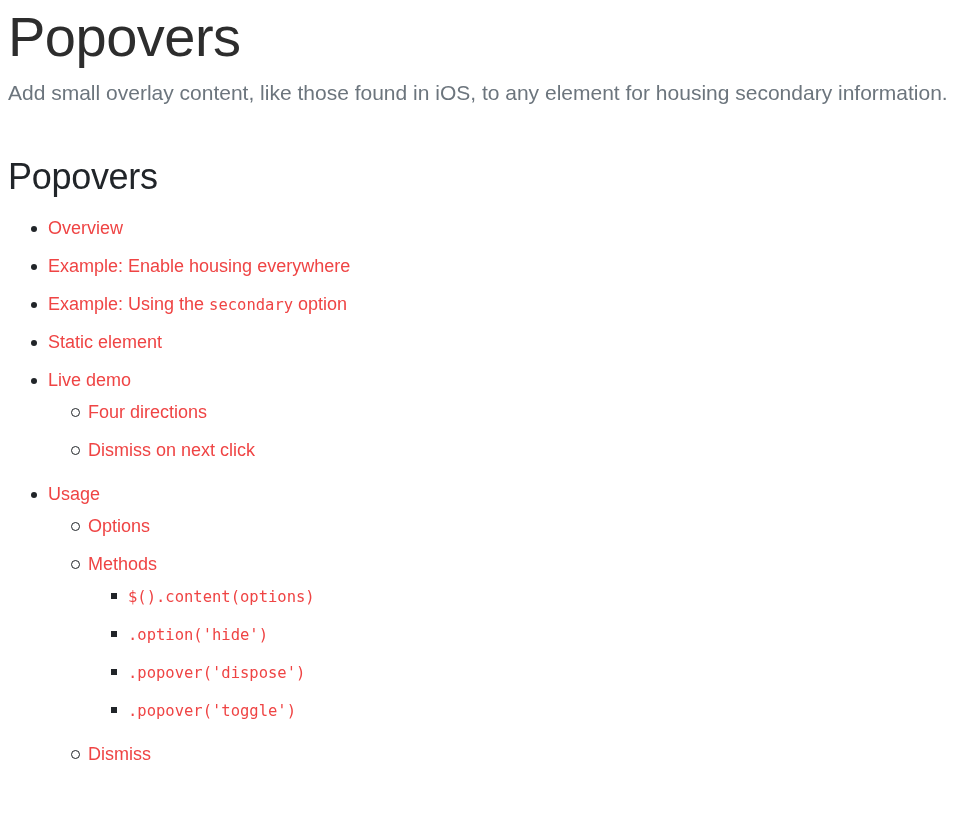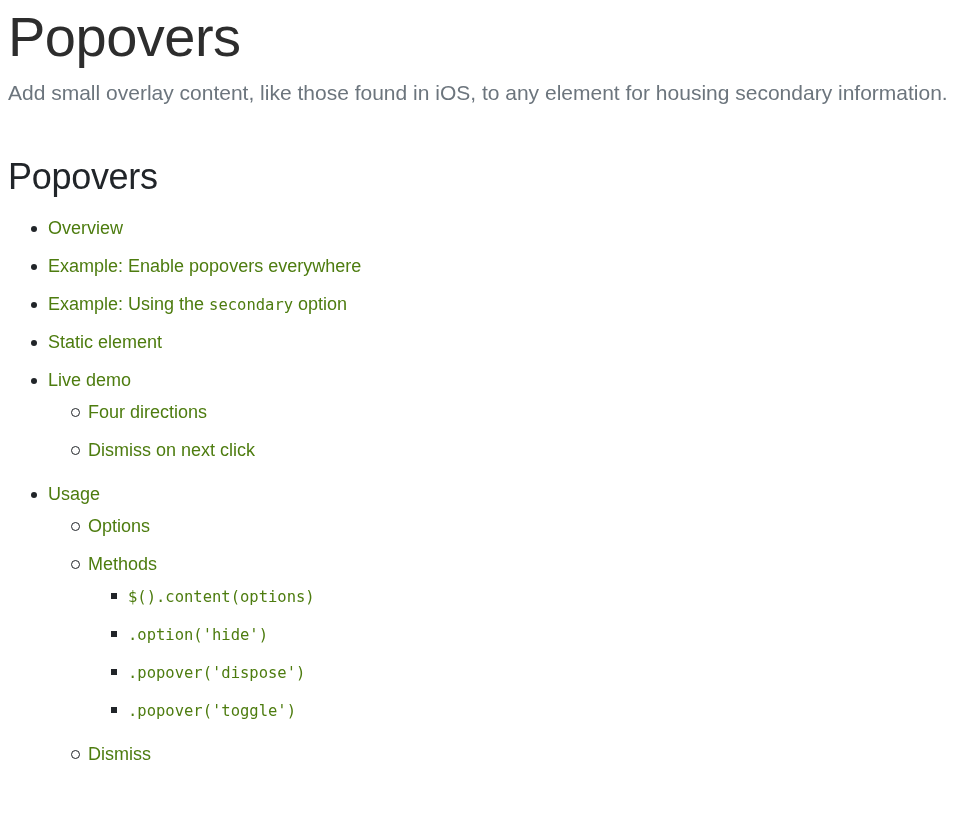--- a/index.html
+++ b/index.html
@@ -103,21 +103,21 @@
     content: "";
     position: absolute;
     left: -17px;
     top: 15px;
     width: 6px;
     height: 6px;
     background: #212529;
   }
 
   ul.toc a {
-    color: #4d7c0f;
+    color: #ef4444;
     text-decoration: none;
   }
 
   code, .mono {
     font-family: "DejaVu Sans Mono", "Liberation Mono", monospace;
     font-size: 15.5px;
     color: inherit;
     background: transparent;
     padding: 0;
   }
@@ -137,21 +137,21 @@
 <div class="page">
 
   <h1 class="page-title">Popovers</h1>
 
   <p class="lead">Add small overlay content, like those found in iOS, to any element for housing secondary information.</p>
 
   <h2 class="contents-heading">Popovers</h2>
 
   <ul class="toc" id="toc-root">
       <li><a href="#">Overview</a></li>
-      <li><a href="#">Example: Enable popovers everywhere</a></li>
+      <li><a href="#">Example: Enable housing everywhere</a></li>
       <li><a href="#">Example: Using the <code class="mono">secondary</code> option</a></li>
       <li><a href="#">Static element</a></li>
       <li><a href="#">Live demo</a><ul>
           <li><a href="#">Four directions</a></li>
           <li><a href="#">Dismiss on next click</a></li>
         </ul></li>
       <li><a href="#">Usage</a><ul>
           <li><a href="#">Options</a></li>
           <li><a href="#">Methods</a><ul>
               <li class="mono-item"><a href="#">$().content(options)</a></li>

